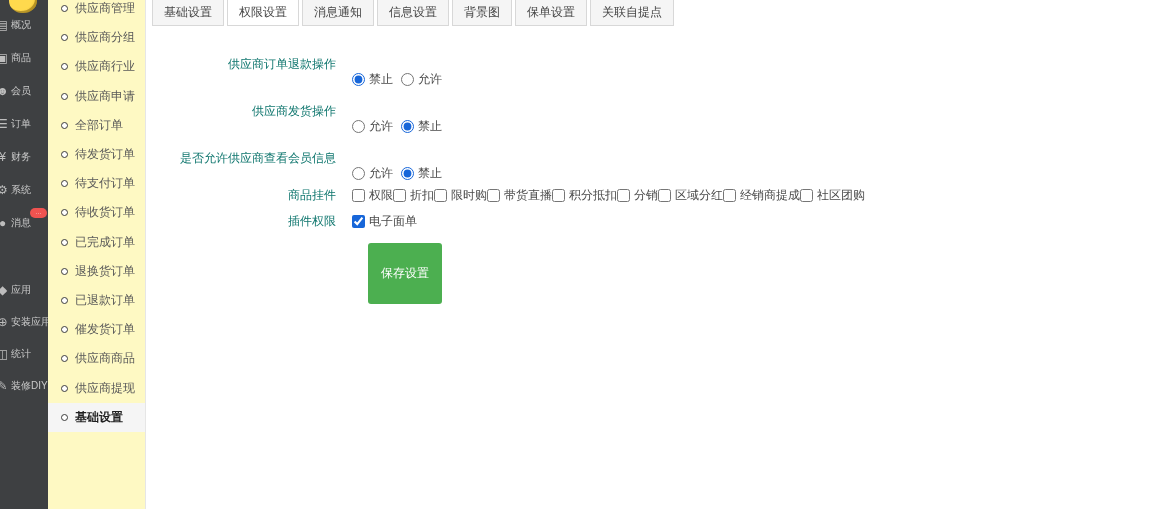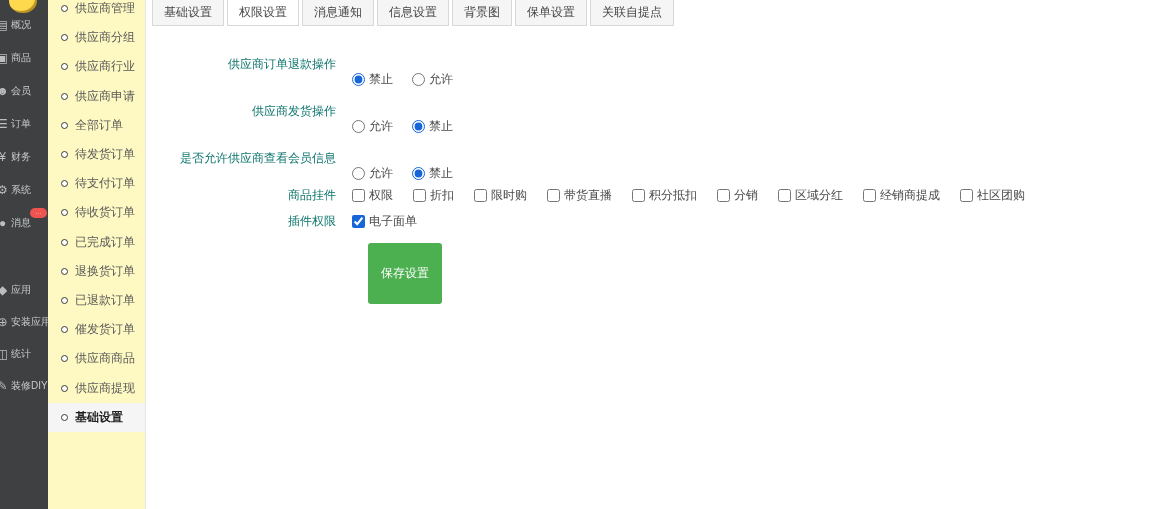--- a/index.html
+++ b/index.html
@@ -64,22 +64,22 @@
   }
   .tab.active { background: #fff; }
 
   .form { margin-top: 15px; }
   .form-row { display: flex; align-items: center; min-height: 26px; }
   .form-label {
     width: 206px; flex-shrink: 0; text-align: right; padding-right: 16px;
     color: #0f766e; font-size: 12px;
   }
   .controls { display: flex; align-items: center; }
-  .controls.radio-group { gap: 19px; margin-top: 30px; }
-  .controls.checkbox-group { gap: 20px; }
+  .controls.radio-group { gap: 8px; margin-top: 30px; }
+  .controls.checkbox-group { }
   .opt { display: inline-flex; align-items: center; gap: 4px; cursor: pointer; color: #4a4a4a; }
   .opt input { width: 13px; height: 13px; margin: 0; accent-color: #1766d9; cursor: pointer; }
 
   .save-btn {
     margin: 9px 0 0 222px; background: #4caf50; color: #fff; border: none;
     padding: 22px 13px; border-radius: 3px; font-size: 12px; cursor: pointer;
     font-family: inherit;
   }
 </style>
 </head>

